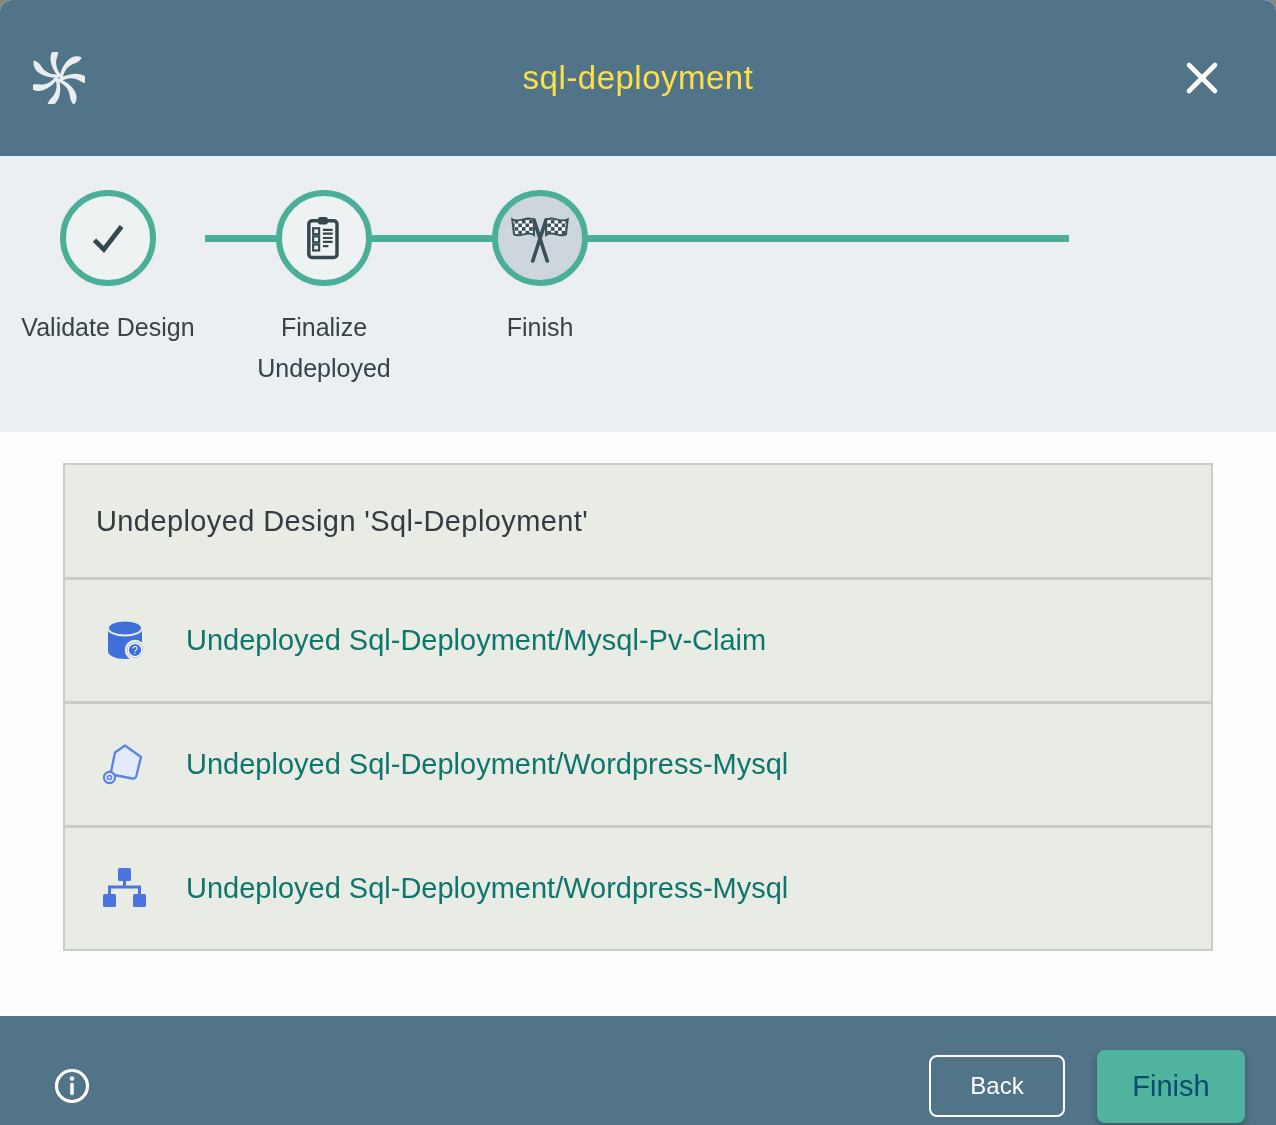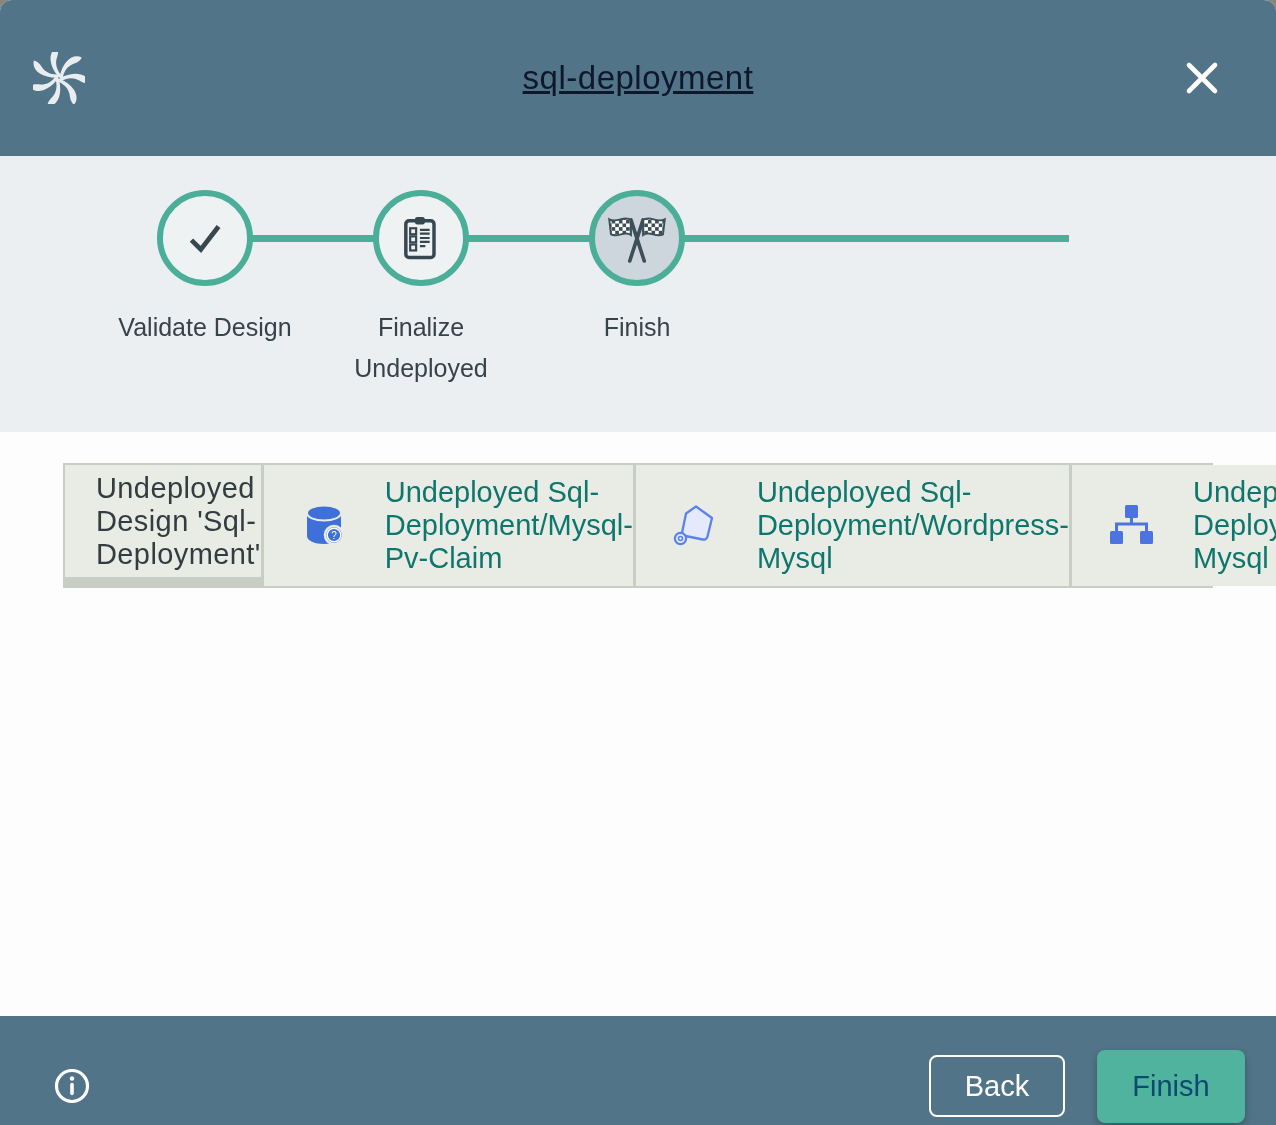--- a/index.html
+++ b/index.html
@@ -12,52 +12,52 @@
     position:relative; width:1276px; height:1125px;
     border-radius:12px 12px 0 0; overflow:hidden; background:#fdfdfd;
   }
   
   .hdr {
     position:relative; height:156px; background:#527488;
     display:flex; align-items:center; justify-content:center;
   }
   .hdr .logo { position:absolute; left:33px; top:52px; width:52px; height:52px; }
   .hdr .title {
-    font-size:33px; color:#0f172a; letter-spacing:.5px; font-weight:400;text-decoration:underline;
+    font-size:33px; color:#fde047; letter-spacing:.5px; font-weight:400;
   }
   .close-btn {
     position:absolute; right:48px; top:52px; width:52px; height:52px;
     background:transparent; border:none; cursor:pointer;
     display:flex; align-items:center; justify-content:center;
   }
   
   .stepper { position:relative; height:276px; background:#eceff1; }
   .track {
     position:absolute; left:205px; top:79px; width:864px; height:7px;
     background:#4bae99;
   }
-  .steps { display:flex; padding-left:97px; position:relative; }
+  .steps { display:flex; position:relative; }
   .step { width:216px; display:flex; flex-direction:column; align-items:center; padding-top:34px; }
   .circle {
     width:96px; height:96px; border-radius:50%;
     border:6px solid #4bae99; background:#eff2f3;
     display:flex; align-items:center; justify-content:center;
     position:relative; z-index:1;
   }
   .step.active .circle { background:#ccd6dc; }
   .step-label {
     margin-top:21px; max-width:182px; text-align:center;
     font-size:25px; line-height:1.62; color:#36434a;
   }
   
   .main { height:553px; background:#fdfdfd; }
   .panel {
     margin:31px 63px 0 63px; width:1150px;
     background:#c9cec5; padding:2px;
-    display:flex; flex-direction:row; gap:3px;
+    display:flex; flex-direction:column; gap:3px;
   }
   .row { background:#e9ece4; display:flex; align-items:center; }
   .row.head { height:112px; padding-left:31px; }
   .row.head .row-text {
     font-size:29px; font-weight:300; letter-spacing:.4px; color:#333c41;
   }
   .row.item { height:121px; padding-left:36px; gap:37px; }
   .row.item .row-text { font-size:29px; color:#0f766e; }
   .row-icon { width:48px; height:48px; flex:0 0 48px; }
   
@@ -69,21 +69,21 @@
     content:""; position:absolute; left:0; bottom:0; width:100%; height:5px;
     background:rgba(255,255,255,.14);
   }
   .info-btn {
     margin-left:51px; width:42px; height:42px; border:none; background:transparent; cursor:pointer;
     display:flex; align-items:center; justify-content:center;
   }
   .btn-back {
     margin-left:auto; width:136px; height:62px;
     background:transparent; border:2px solid #ffffff; border-radius:8px;
-    color:#ffffff; font-size:29px; font-family:inherit; cursor:pointer;
+    color:#ffffff; font-size:24px; font-family:inherit; cursor:pointer;
   }
   .btn-finish {
     margin-left:32px; margin-right:31px; width:148px; height:73px;
     background:#4fb39e; border:none; border-radius:8px;
     color:#0c4a6e; font-size:29px; font-family:inherit; cursor:pointer;
     box-shadow:0 3px 7px rgba(0,0,0,.28);
   }
 </style>
 </head>
 <body>

